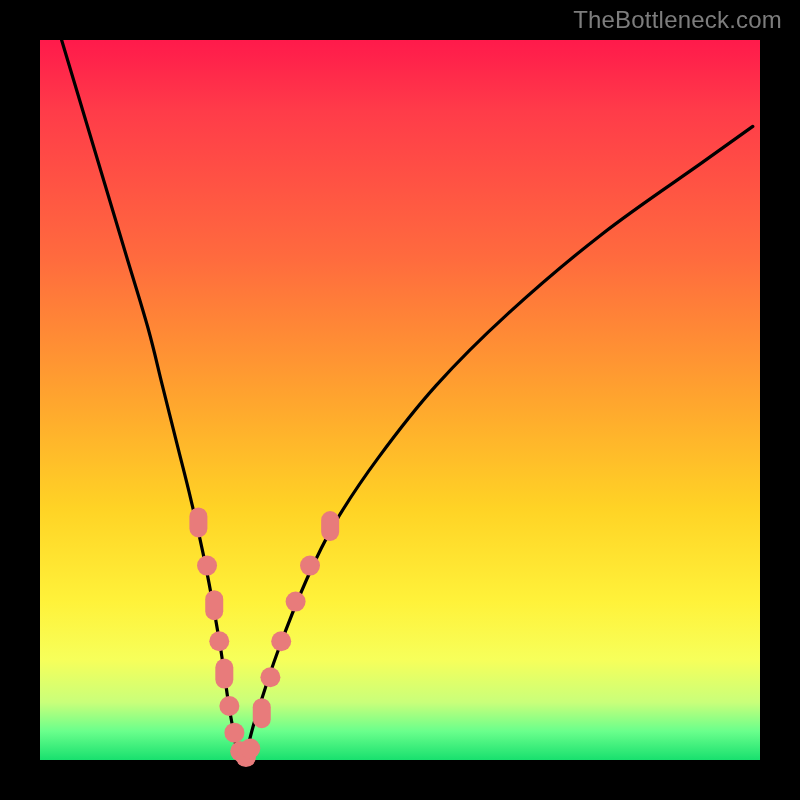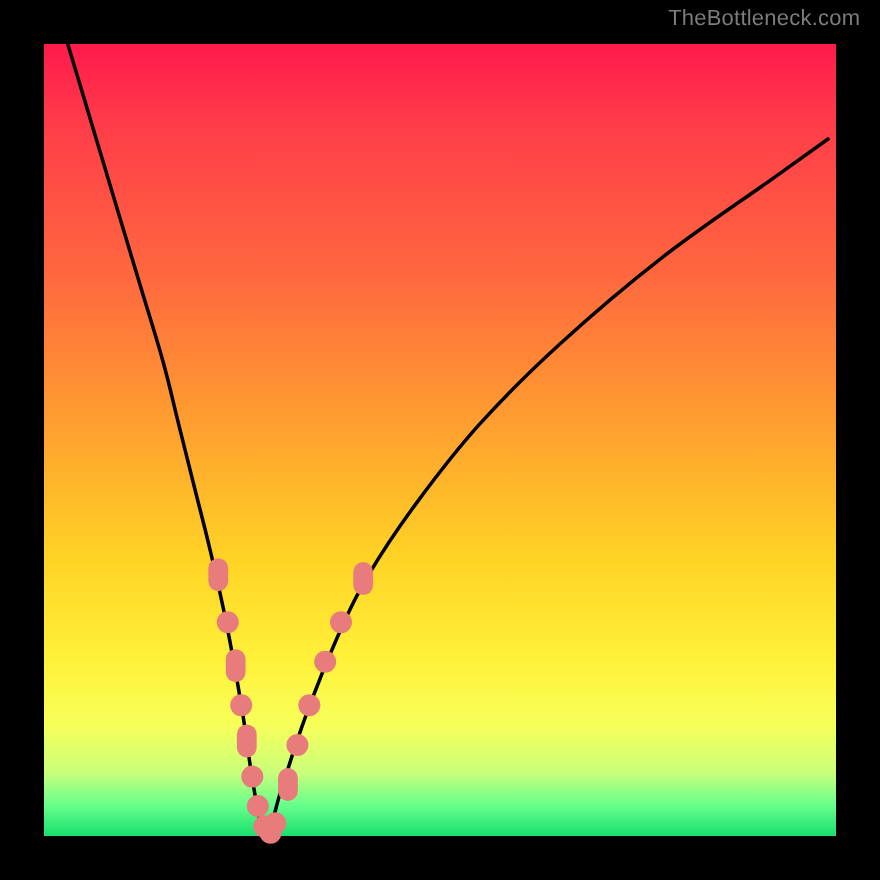--- a/index.html
+++ b/index.html
@@ -34,21 +34,21 @@
       #f7ff5a 86%,
       #c9ff7a 92%,
       #6aff8c 96%,
       #18e06e 100%);
   }
   .watermark {
     position: absolute;
     top: 6px;
     right: 18px;
     color: #7d7d7d;
-    font-size: 20px;
+    font-size: 24px;
     font-weight: 500;
     letter-spacing: 0.2px;
     user-select: none;
   }
   svg.curve {
     position: absolute;
     left: 0;
     top: 0;
     width: 720px;
     height: 720px;

